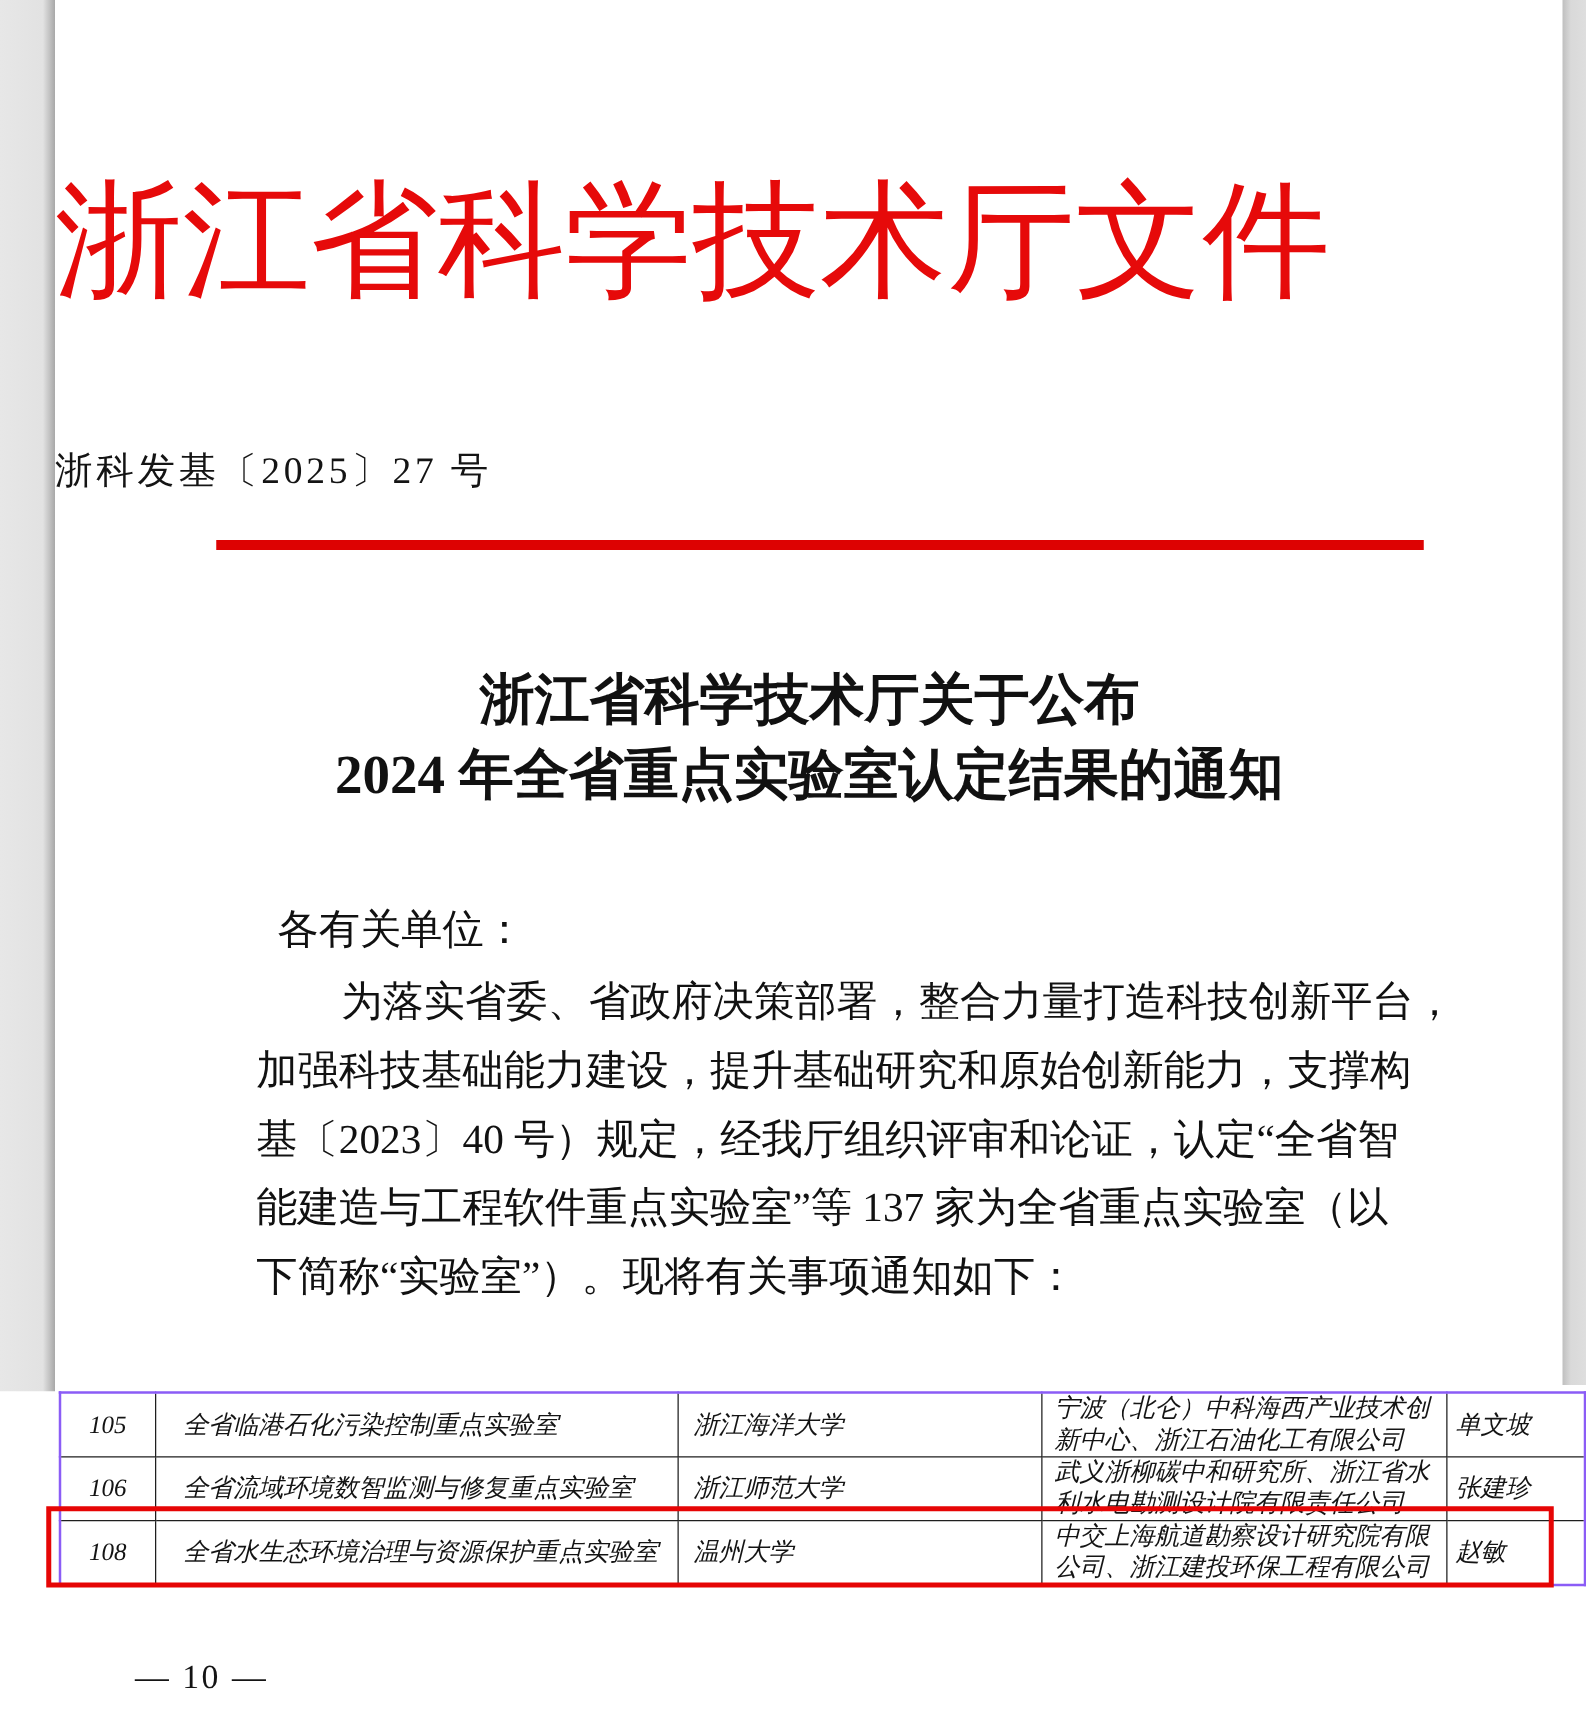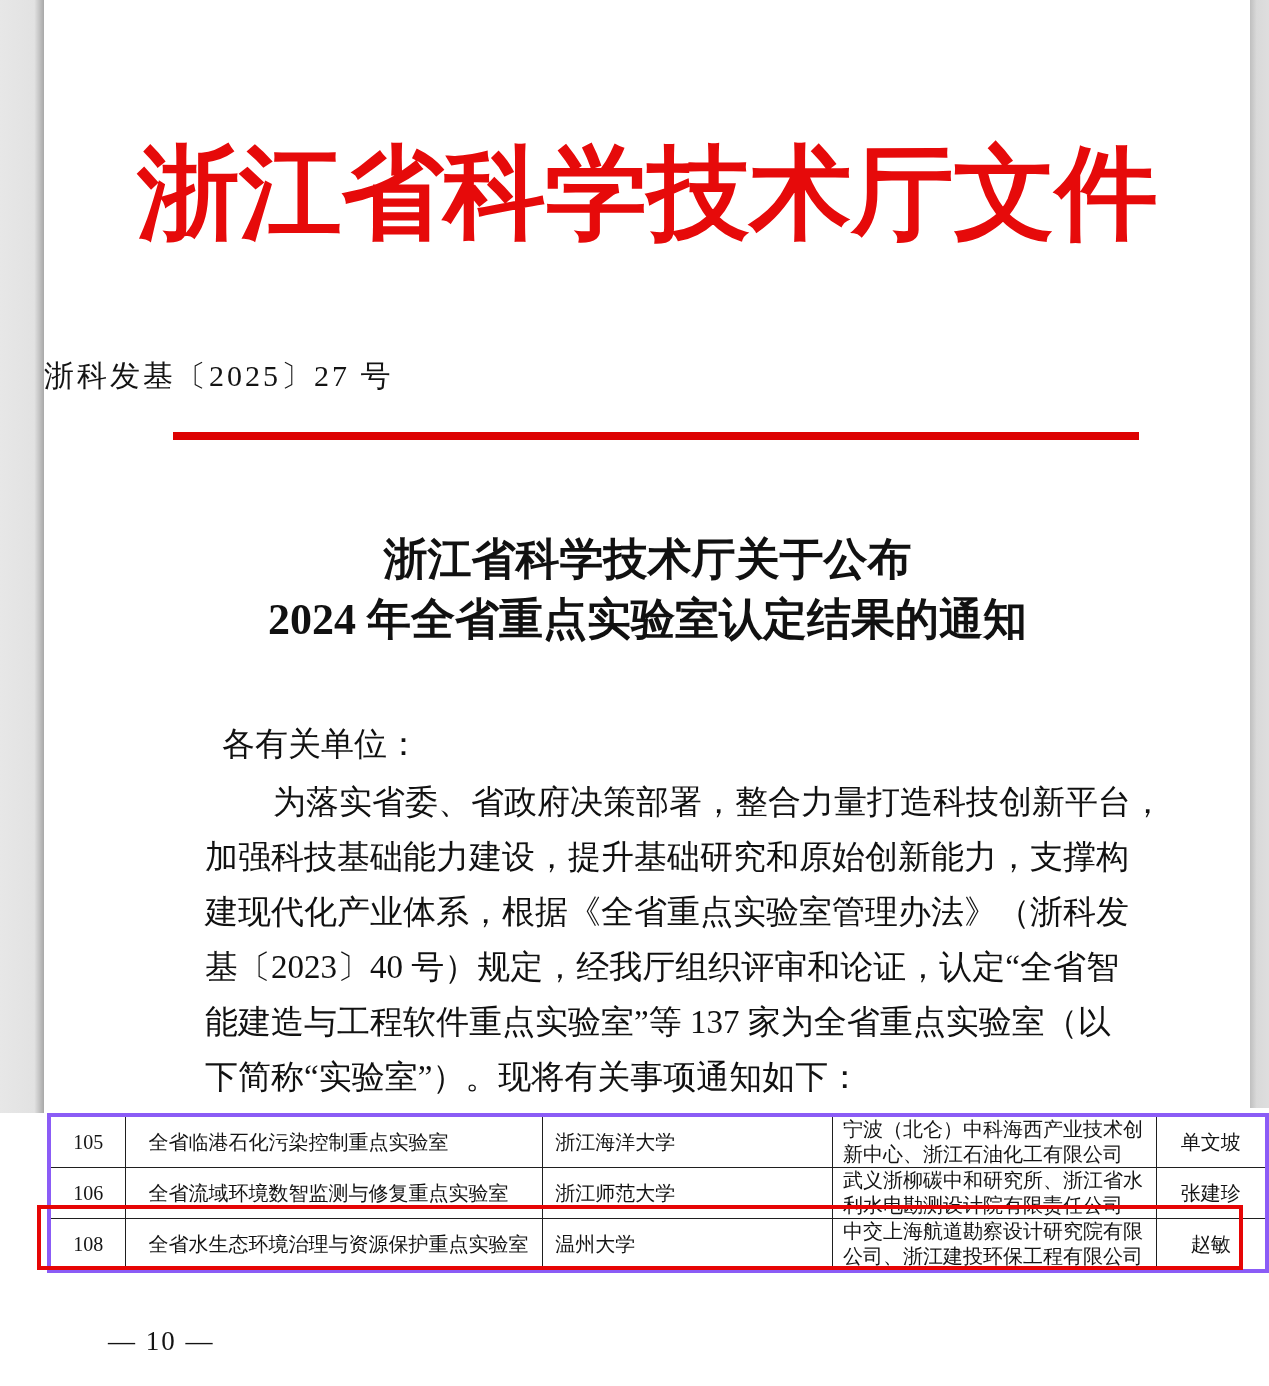--- a/index.html
+++ b/index.html
@@ -11,21 +11,21 @@
   .gray-left{
     position:absolute;left:0;top:0;width:44px;height:1113px;
     background:linear-gradient(to right,#e7e7e7 0%,#e2e2e2 78%,#a8a8a8 100%);
   }
   .gray-right{
     position:absolute;right:0;top:0;width:19px;height:1108px;
     background:linear-gradient(to right,#bfbfbf 0%,#d9d9d9 35%,#dedede 100%);
   }
   .doc-title{
     position:absolute;left:44px;top:138px;width:1207px;
-    text-align:center;font-size:102px;font-weight:bold;line-height:112px;
+    text-align:left;font-size:102px;font-weight:normal;line-height:112px;
     color:#e60a0a;letter-spacing:0px;white-space:nowrap;
   }
   .doc-number{
     position:absolute;left:44px;top:356px;width:1207px;
     text-align:left;font-size:30px;letter-spacing:3px;color:#141414;
   }
   .red-rule{
     position:absolute;left:173px;top:432px;width:966px;height:8px;
     background:#dd0202;
   }
@@ -44,26 +44,26 @@
   .body-line.indent{padding-left:68px;}
   
   .results-table{
     position:absolute;left:47px;top:1113px;border-collapse:collapse;
     font-size:20px;color:#141414;table-layout:fixed;
   }
   .results-table td{
     border:1.5px solid #1f1f1f;padding:0 6px;line-height:25px;
     overflow:hidden;
   }
-  .results-table{border:4px solid #8b5cf6;}
+  .results-table{border:2px solid #8b5cf6;font-style:italic;}
   td.c-num{width:64px;text-align:center;}
   td.c-lab{width:406px;padding-left:22px;}
   td.c-inst{width:283px;padding-left:12px;}
   td.c-part{width:320px;padding-left:10px;}
-  td.c-person{width:100px;text-align:center;}
+  td.c-person{width:100px;text-align:left;}
   tr.r0{height:50px;}
   tr.r1{height:45px;}
   tr.r2{height:55px;}
   tr.r3{height:48px;}
   .highlight-box{
     position:absolute;left:37px;top:1205px;width:1198px;height:57px;
     border:4px solid #e60505;background:transparent;
   }
   .page-number{
     position:absolute;left:85px;top:1326px;font-size:27px;letter-spacing:2px;color:#141414;margin-left:23px;
@@ -86,21 +86,20 @@
   <div class="notice-title">
     <div>浙江省科学技术厅关于公布</div>
     <div>2024 年全省重点实验室认定结果的通知</div>
   </div>
 
   <div class="salutation">各有关单位：</div>
 
   <div class="body-block">
     <div class="body-line indent">为落实省委、省政府决策部署，整合力量打造科技创新平台，</div>
     <div class="body-line">加强科技基础能力建设，提升基础研究和原始创新能力，支撑构</div>
-    <div class="body-line">建现代化产业体系，根据《全省重点实验室管理办法》（浙科发</div>
     <div class="body-line">基〔2023〕40 号）规定，经我厅组织评审和论证，认定“全省智</div>
     <div class="body-line">能建造与工程软件重点实验室”等 137 家为全省重点实验室（以</div>
     <div class="body-line">下简称“实验室”）。现将有关事项通知如下：</div>
   </div>
 
   <table class="results-table">
     <tbody>
       <tr class="r0">
         <td class="c-num">105</td>
         <td class="c-lab">全省临港石化污染控制重点实验室</td>

